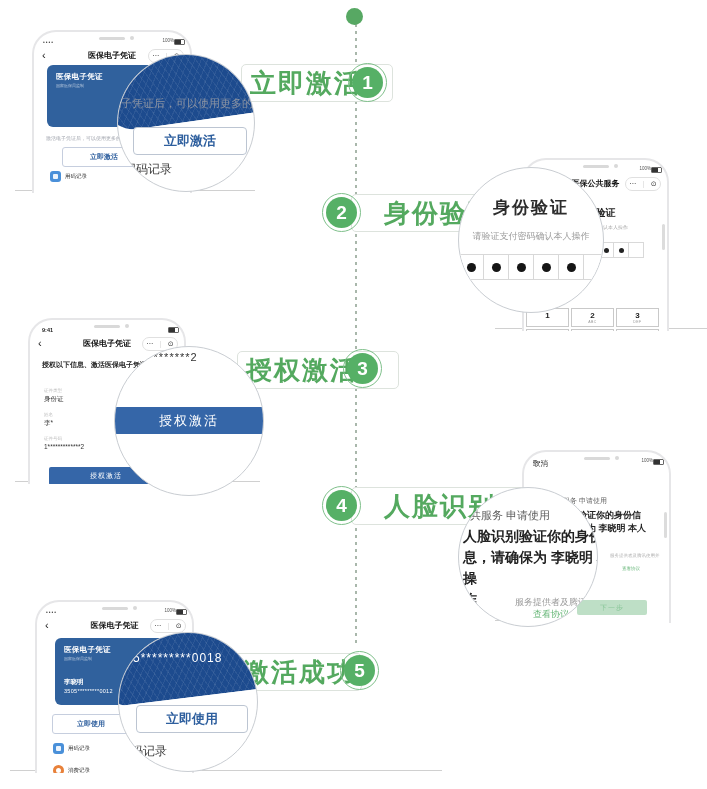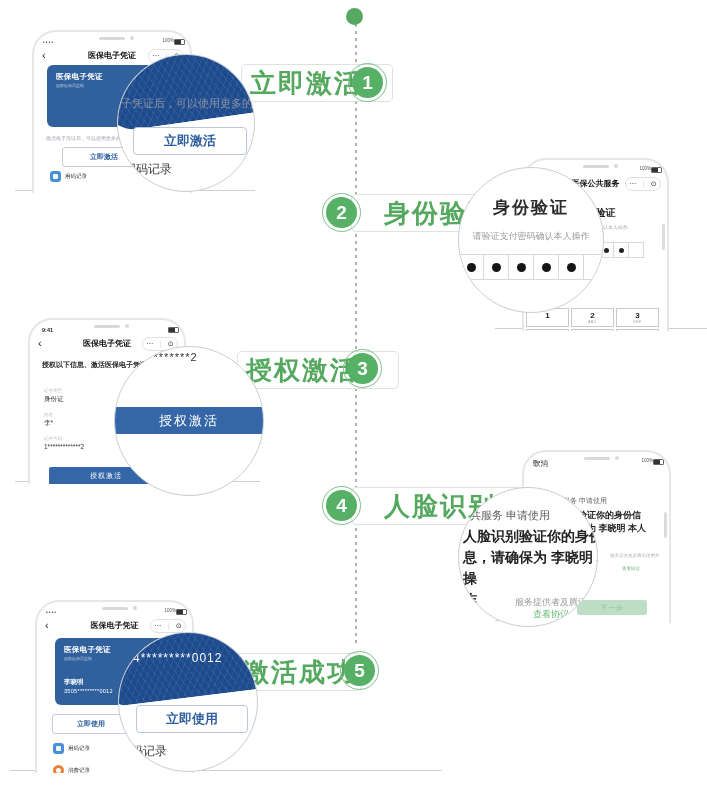--- a/index.html
+++ b/index.html
@@ -316,21 +316,21 @@
     <div class="l4-face">人脸识别验证你的身份信
 息，请确保为 李晓明 本人操
 作</div>
     <div class="l4-agree">服务提供者及腾讯使用并</div>
     <div class="l4-link">查看协议</div>
   </div>
 
   <div class="abs lens" id="lens5" style="left:118px;top:632px;width:138px;height:138px;">
     <div class="l5-blue deepblue"></div>
     <div class="l5-arc"></div>
-    <div class="l5-stars">4*********0012</div>
+    <div class="l5-stars">5*********0018</div>
     <div class="ghost-btn-l" style="left:17px;top:72px;width:110px;">立即使用</div>
     <div class="lens-row" style="left:0px;top:110px;">用码记录</div>
   </div>
 
   <div class="abs badge" style="left:352px;top:67px;">1</div>
   <div class="abs badge" style="left:326px;top:197px;">2</div>
   <div class="abs badge" style="left:347px;top:353px;">3</div>
   <div class="abs badge" style="left:326px;top:490px;">4</div>
   <div class="abs badge" style="left:344px;top:655px;">5</div>
 

